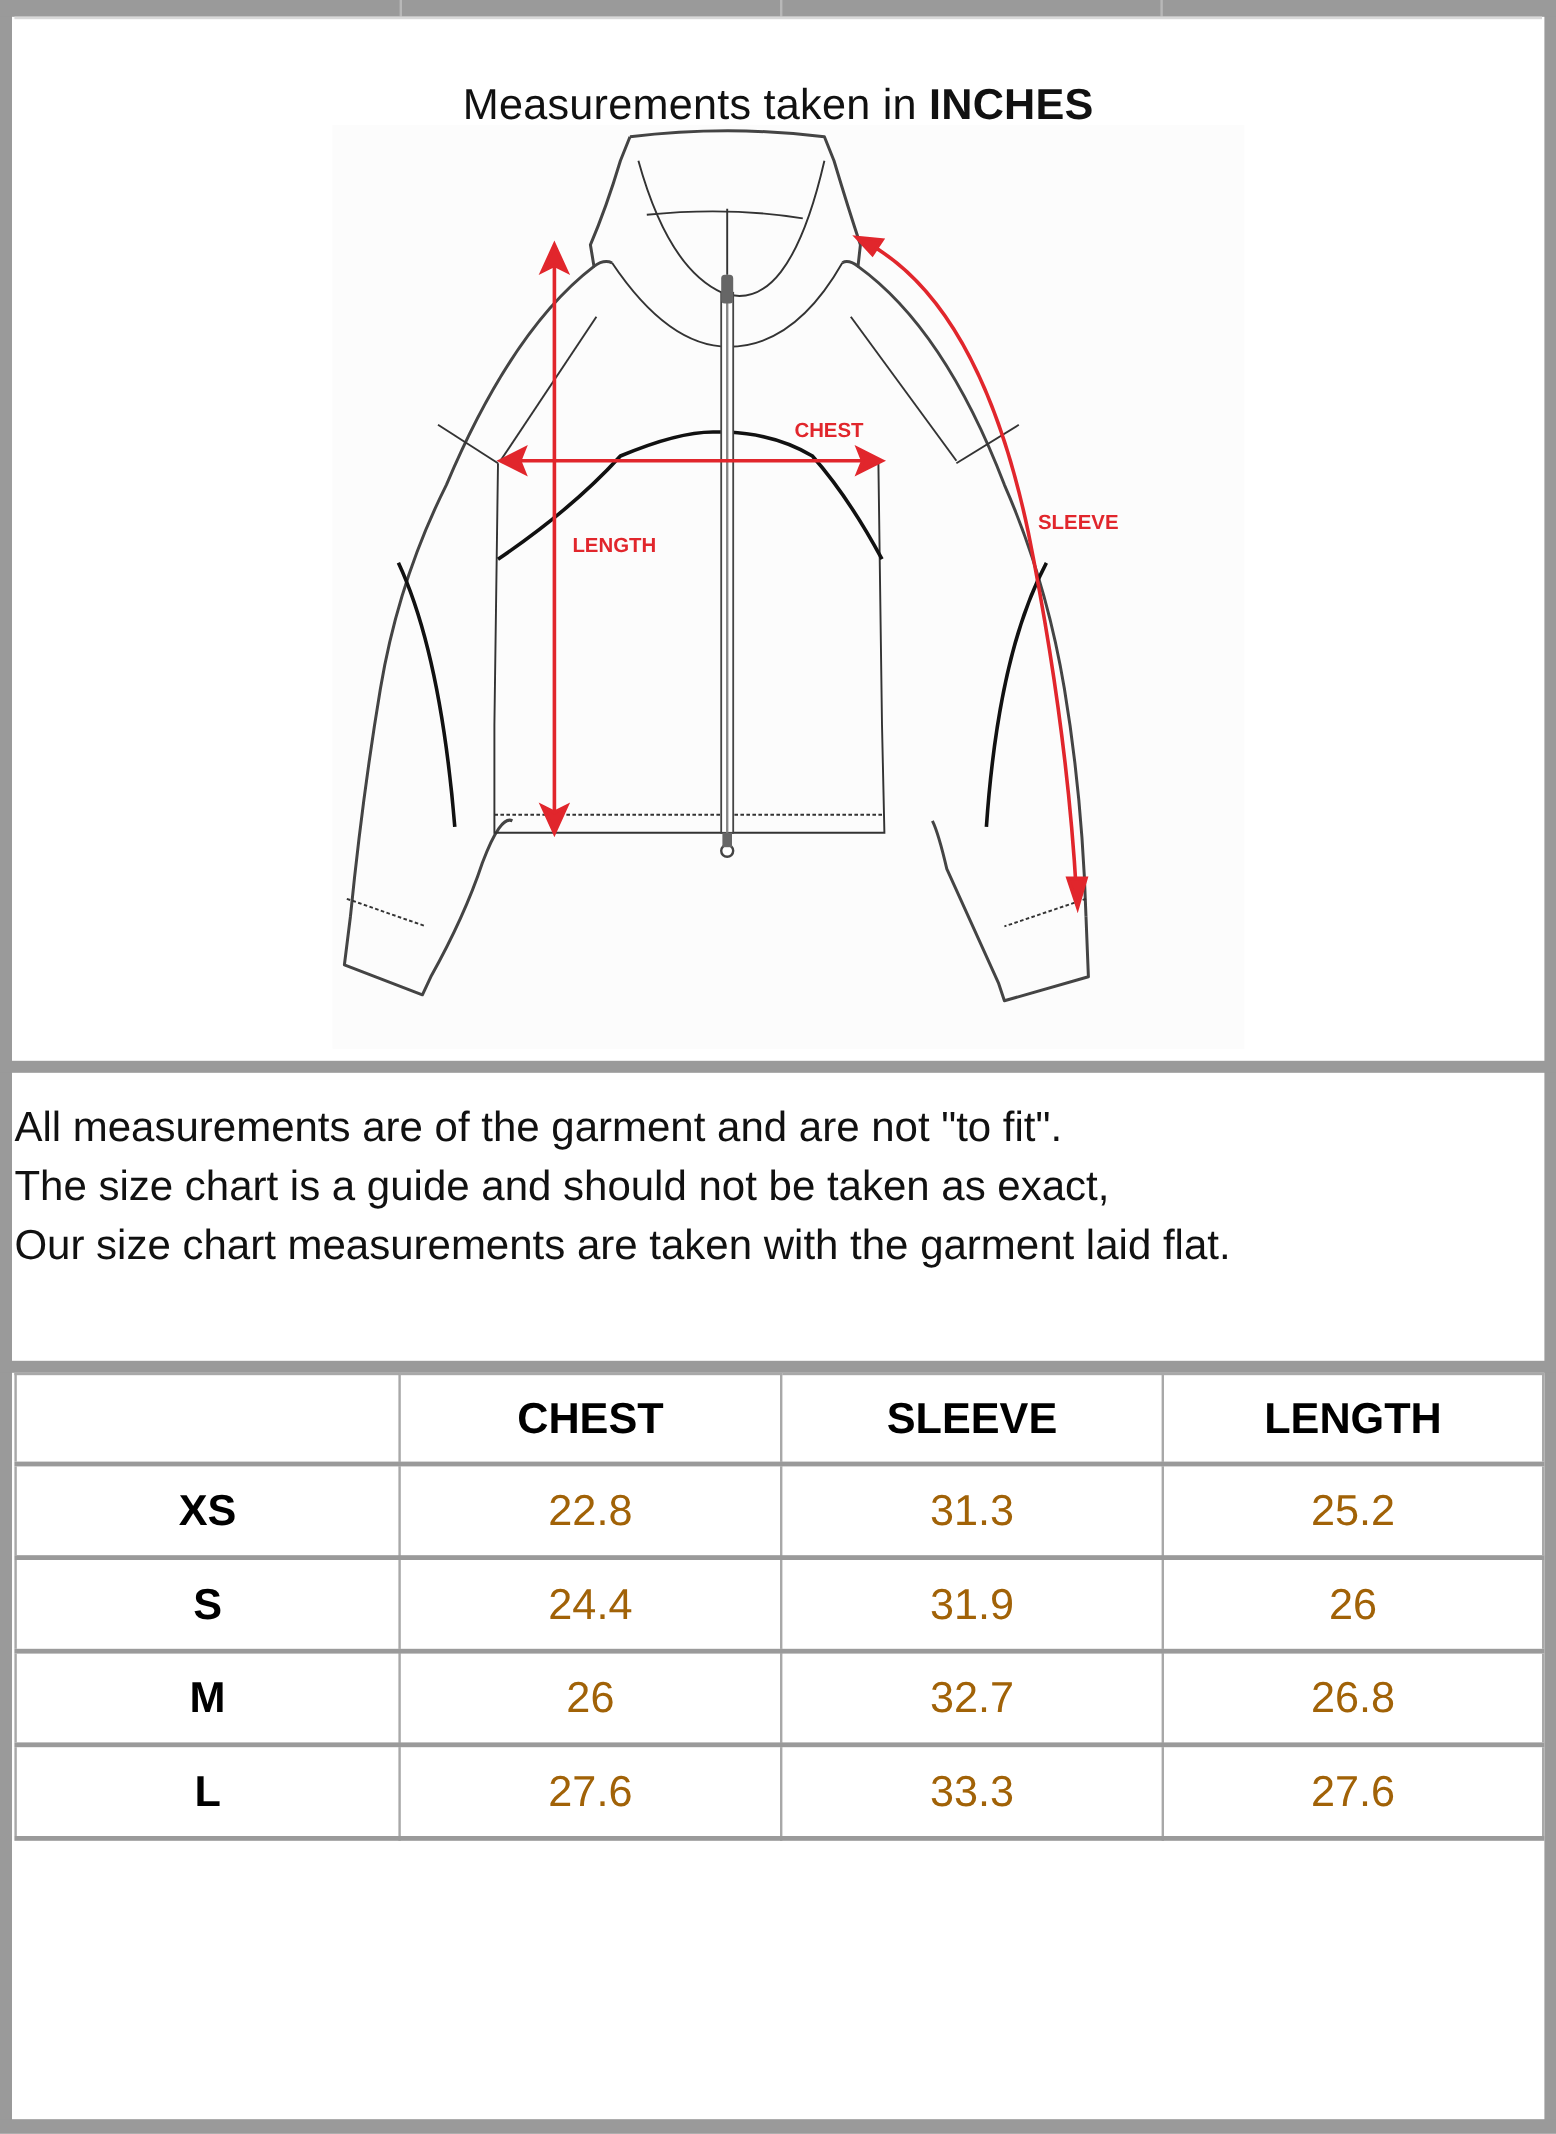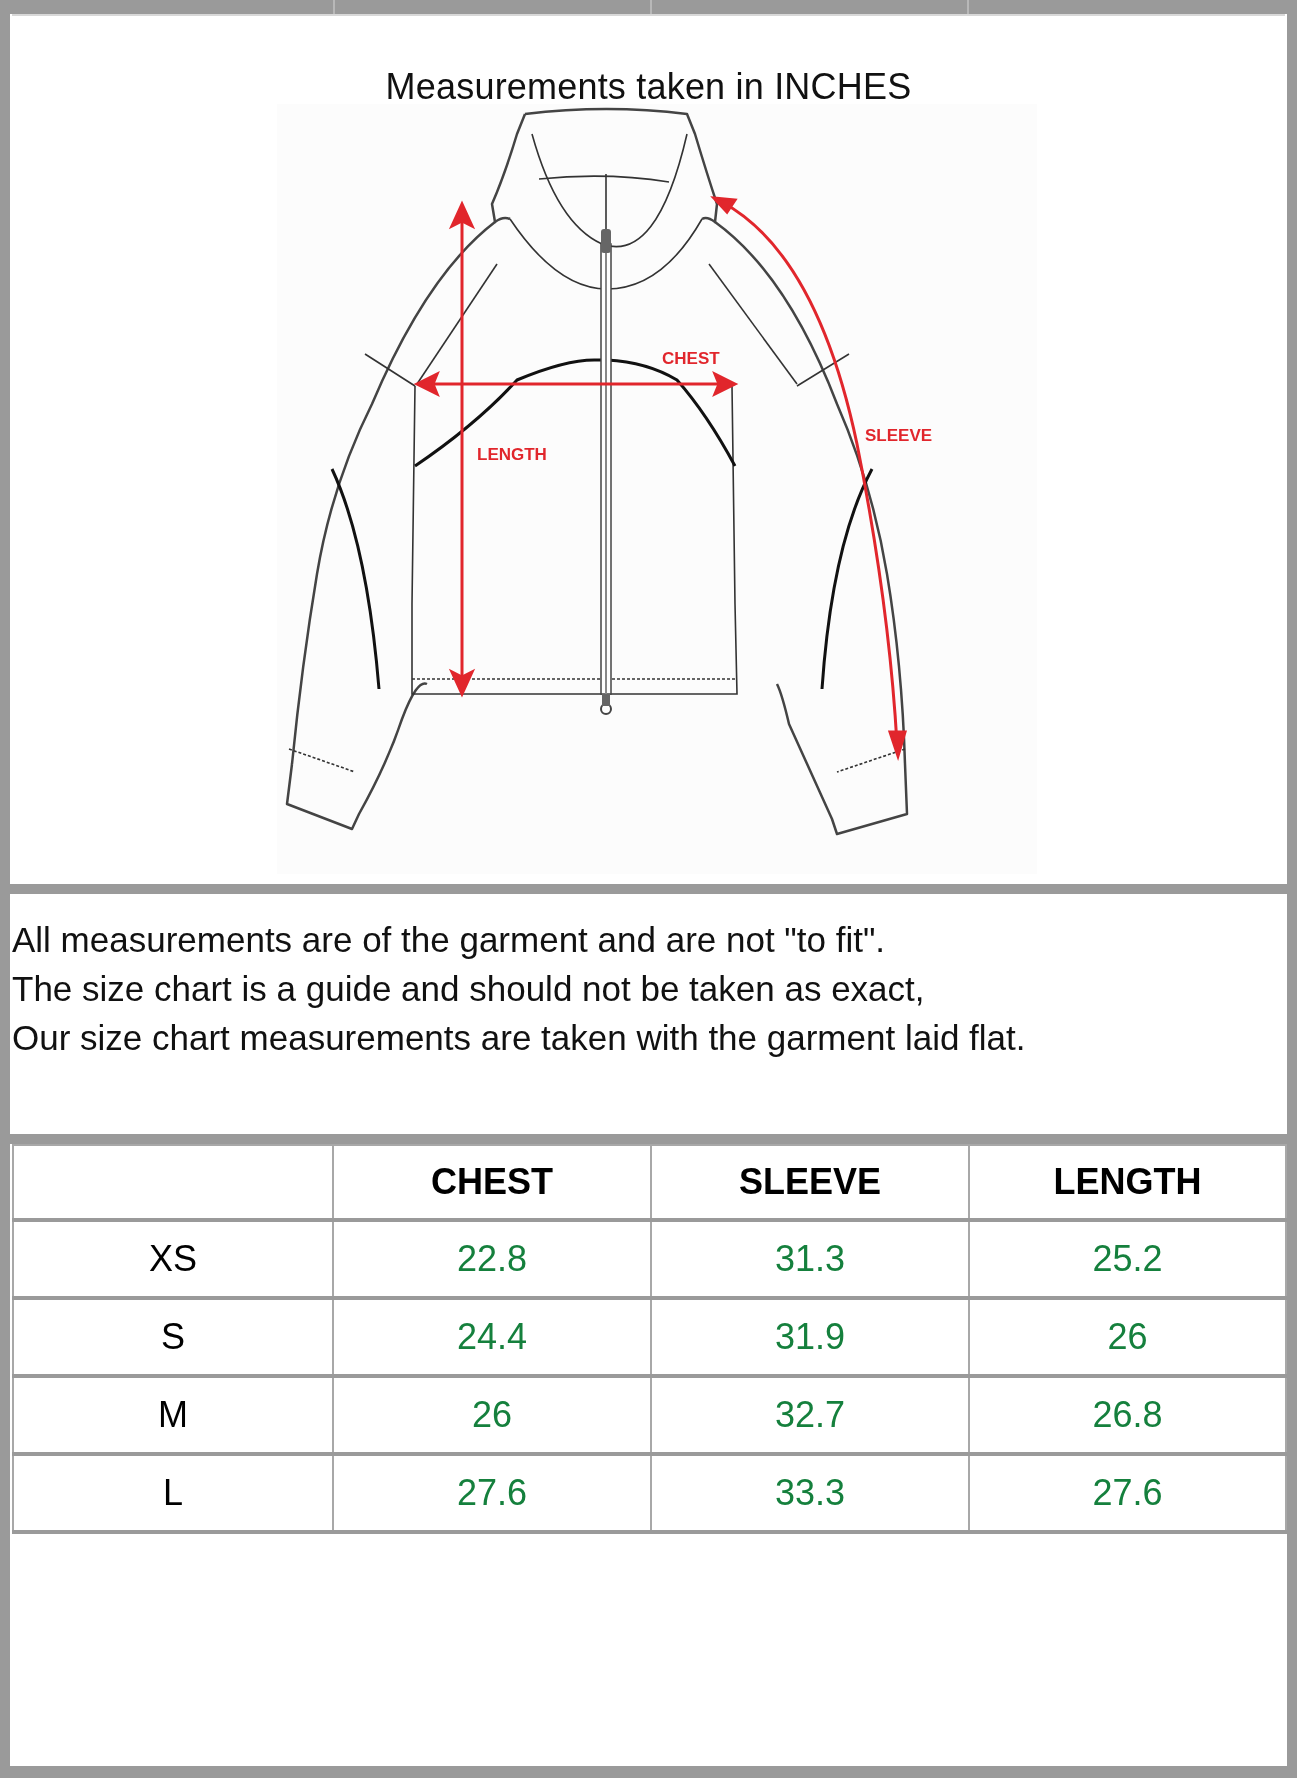--- a/index.html
+++ b/index.html
@@ -3,31 +3,31 @@
 <meta charset="utf-8">
 <style>
   html, body { margin: 0; padding: 0; background: #ffffff; }
   body { width: 1297px; height: 1778px; position: relative; overflow: hidden; font-family: "Liberation Sans", sans-serif; }
   .frame { position: absolute; left: 0; top: 0; width: 1297px; height: 1778px; box-sizing: border-box; border: 10px solid #9a9a9a; border-top-width: 8px; background: #fff; }
   .top-ticks { position: absolute; left: 0; top: 0; width: 1297px; height: 14px; background: #9a9a9a; }
   .top-ticks span { position: absolute; top: 0; width: 2px; height: 14px; background: #b8b8b8; }
   .section-img { position: absolute; left: 12px; top: 14px; width: 1273px; height: 870px; background: #fff; border-top: 2px solid #d8d8d8; }
   .divider { position: absolute; left: 0; width: 1297px; height: 10px; background: #9a9a9a; }
   .title { position: absolute; top: 50px; left: 0; width: 1273px; text-align: center; font-size: 36px; color: #111; letter-spacing: 0.2px; }
-  .title b { font-weight: normal; margin-top: 25px; }
+  .title b { font-weight: bold; margin-top: 25px; }
   .garment-bg { position: absolute; left: 265px; top: 88px; width: 760px; height: 770px; background: #fcfcfc; }
   .garment { position: absolute; left: 265px; top: 88px; }
   .note { position: absolute; left: 12px; top: 895px; width: 1273px; height: 240px; text-align: left; font-size: 35px; line-height: 49px; color: #111; padding-top: 20px; box-sizing: border-box; }
   .note div { white-space: nowrap; }
   table.sizes { position: absolute; left: 12px; top: 1144px; width: 1273px; border-collapse: collapse; table-layout: fixed; }
   table.sizes td, table.sizes th { border: 2px solid #a8a8a8; text-align: center; height: 74px; padding: 0; }
   table.sizes tr { border-bottom: 4px solid #9a9a9a; }
   table.sizes th { font-size: 36px; font-weight: bold; color: #000; height: 72px; }
-  table.sizes td.size { font-size: 36px; font-weight: normal; color: #000; }
-  table.sizes td.val { font-size: 36px; color: #15803d; }
+  table.sizes td.size { font-size: 36px; font-weight: bold; color: #000; }
+  table.sizes td.val { font-size: 36px; color: #a16207; }
   .bottom-bar { position: absolute; left: 0; top: 1766px; width: 1297px; height: 12px; background: #9a9a9a; }
 </style>
 </head>
 <body>
 
 <div class="frame"></div>
 <div class="top-ticks">
   <span style="left:333px"></span>
     <span style="left:650px"></span>
     <span style="left:967px"></span>

